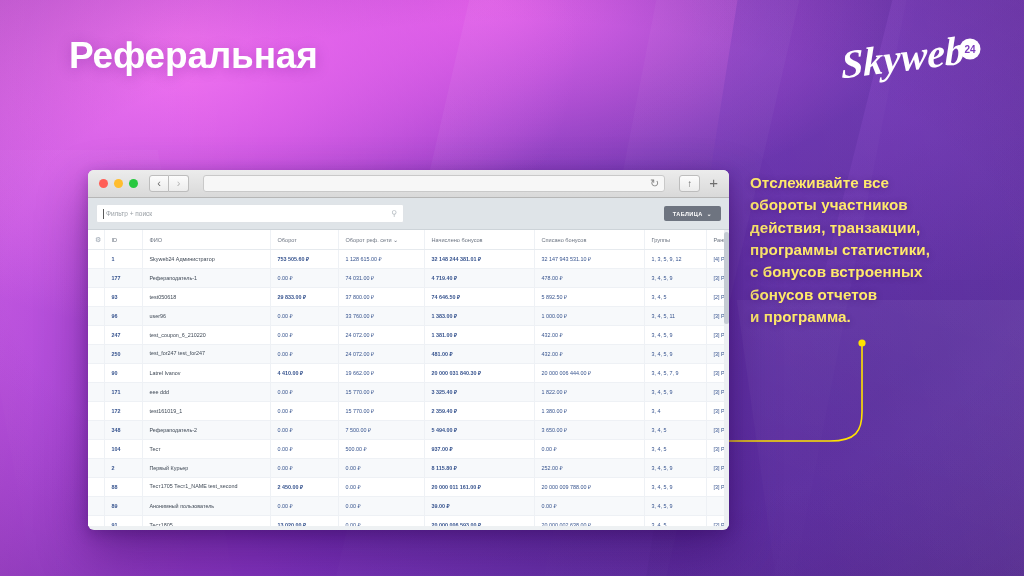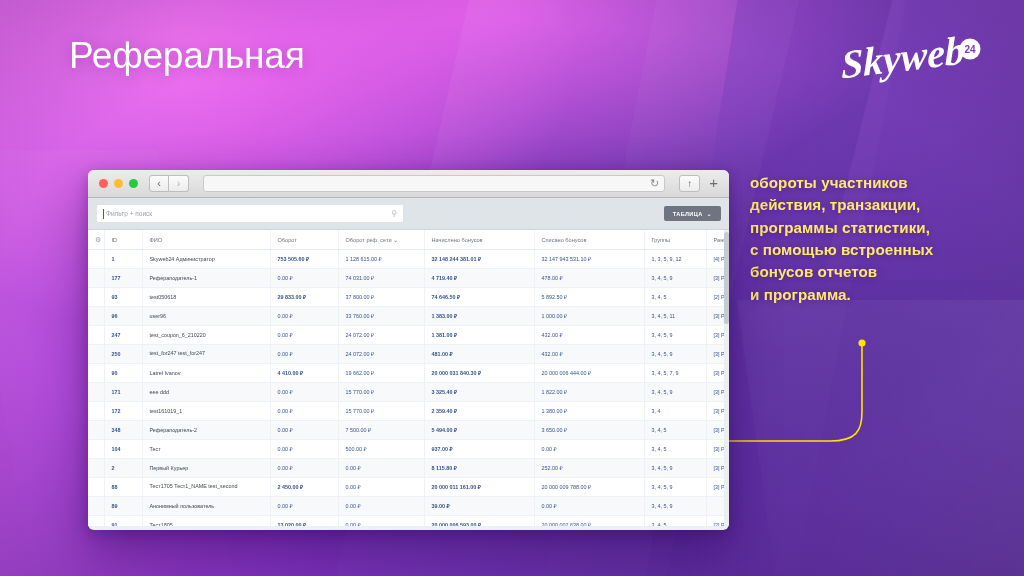--- a/index.html
+++ b/index.html
@@ -46,21 +46,21 @@
   .f6 { top:150px; left:0px; width:200px; height:480px;
         background:linear-gradient(200deg, rgba(255,255,255,0.03), rgba(255,255,255,0));
         transform:skewX(10deg); }
   .vig { position:absolute; inset:0;
         background:radial-gradient(ellipse 95% 85% at 50% 48%, rgba(0,0,0,0) 52%, rgba(40,10,70,0.30) 100%); }
 
   
   #headline {
     position:absolute; left:69px; top:34px; width:600px;
     color:#ffffff;
-    font-size:37px; line-height:1.20; font-weight:normal;
+    font-size:37px; line-height:1.20; font-weight:bold;
     letter-spacing:-0.2px;
     text-shadow:0 2px 14px rgba(80,10,120,0.28);
   }
   #headline .hl-line { display:block; white-space:nowrap; }
 
   
   #logo { position:absolute; right:35px; top:34px; width:145px; height:60px; }
   #logo svg { display:block; width:145px; height:60px; overflow:visible; }
   .logo-word { font-family:"Liberation Serif", serif; }
 
@@ -212,24 +212,25 @@
       <text class="logo-word" x="2" y="44" font-size="40" font-style="italic" font-weight="bold" fill="#ffffff" transform="rotate(-7 2 44) skewX(-6)">Skyweb</text>
     </g>
     <g>
       <circle cx="126" cy="15" r="10.5" fill="#ffffff"></circle>
       <text x="126" y="19" font-size="10" font-weight="bold" text-anchor="middle" fill="#7b3bbd" font-family="Liberation Sans, sans-serif">24</text>
     </g>
   </svg>
 </div>
 
 <div id="rightcopy">
+  <span class="rc-line">Отслеживайте все</span>
   <span class="rc-line">обороты участников</span>
   <span class="rc-line">действия, транзакции,</span>
   <span class="rc-line">программы статистики,</span>
-  <span class="rc-line">с помощью встроенных</span>
+  <span class="rc-line">с бонусов встроенных</span>
   <span class="rc-line">бонусов отчетов</span>
   <span class="rc-line">и программа.</span>
 </div>
 
 <svg id="callout" viewBox="0 0 270 130">
   <path d="M12 111 L220 111 C246 111 252 101 252 82 L252 16" stroke="#ffe200" stroke-width="1.6" fill="none"></path>
   <circle cx="12" cy="111" r="3.6" fill="#ffe200"></circle>
   <circle cx="252" cy="13" r="3.6" fill="#ffe200"></circle>
 </svg>
 

